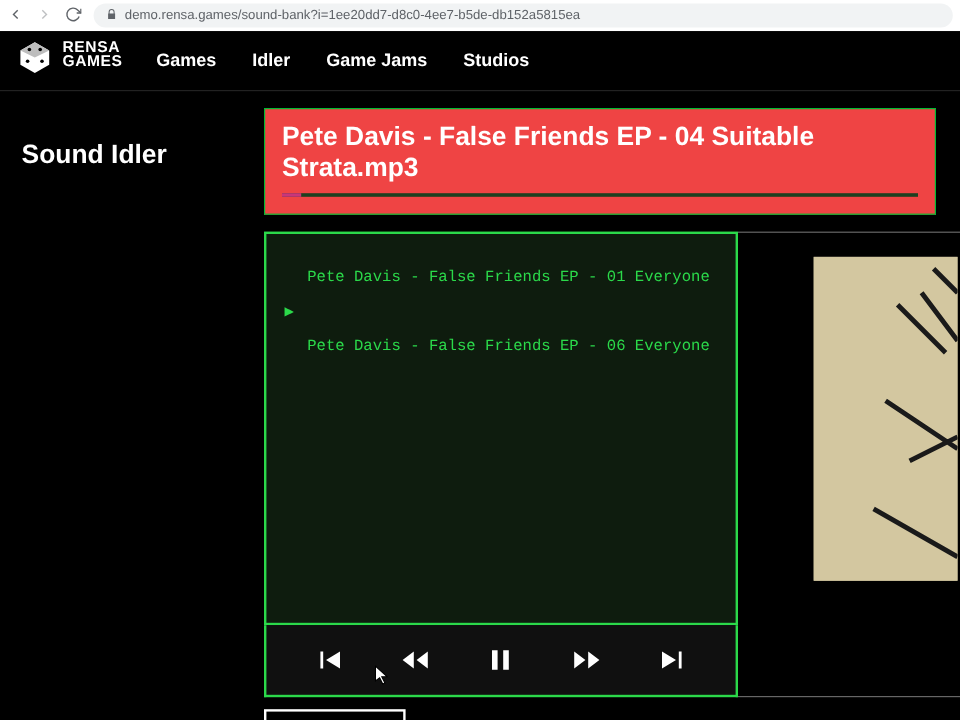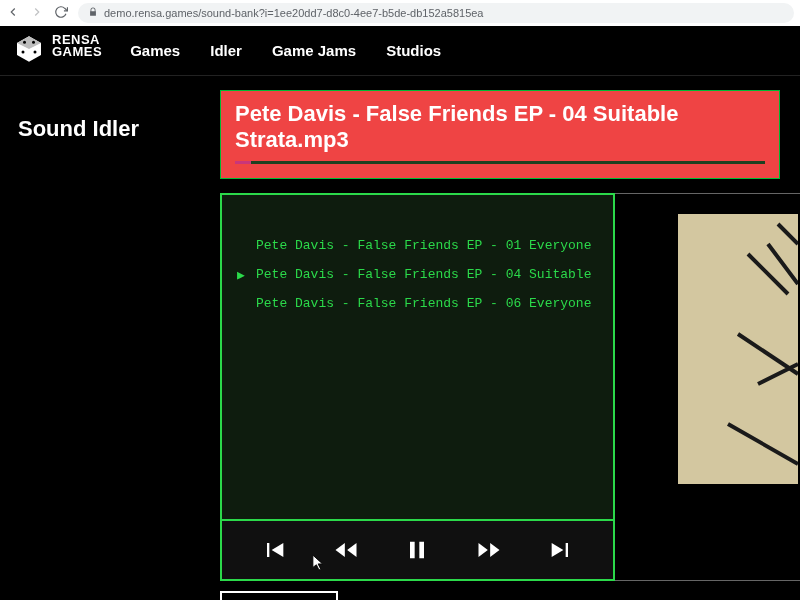--- a/index.html
+++ b/index.html
@@ -76,21 +76,21 @@
   .player-wrap {
     margin-top: 14px;
     display:flex;
     gap:0;
   }
   .tracklist {
     width: 395px;
     height: 328px;
     border: 2px solid #2bd94a;
     background: #0e1c0e;
-    padding: 36px 14px;
+    padding: 21px 14px;
     overflow: hidden;
   }
   .track-row {
     display:flex;
     align-items:center;
     gap: 10px;
     height: 29px;
     font-family: "Courier New", monospace;
     font-size: 13px;
     color: #2bd94a;
@@ -221,21 +221,20 @@
 
     <div class="player-wrap">
       <div>
         <div class="tracklist">
           <div class="track-row">
             <span class="marker"></span>
             <span>Pete Davis - False Friends EP - 01 Everyone</span>
           </div>
           <div class="track-row">
             <span class="marker">▶</span>
-            <span>Pete Davis - False Friends EP - 04 Suitable</span>
           </div>
           <div class="track-row">
             <span class="marker"></span>
             <span>Pete Davis - False Friends EP - 06 Everyone</span>
           </div>
         </div>
 
         <div class="controls">
           <span class="ctrl-btn">
             <svg viewBox="0 0 24 24">

